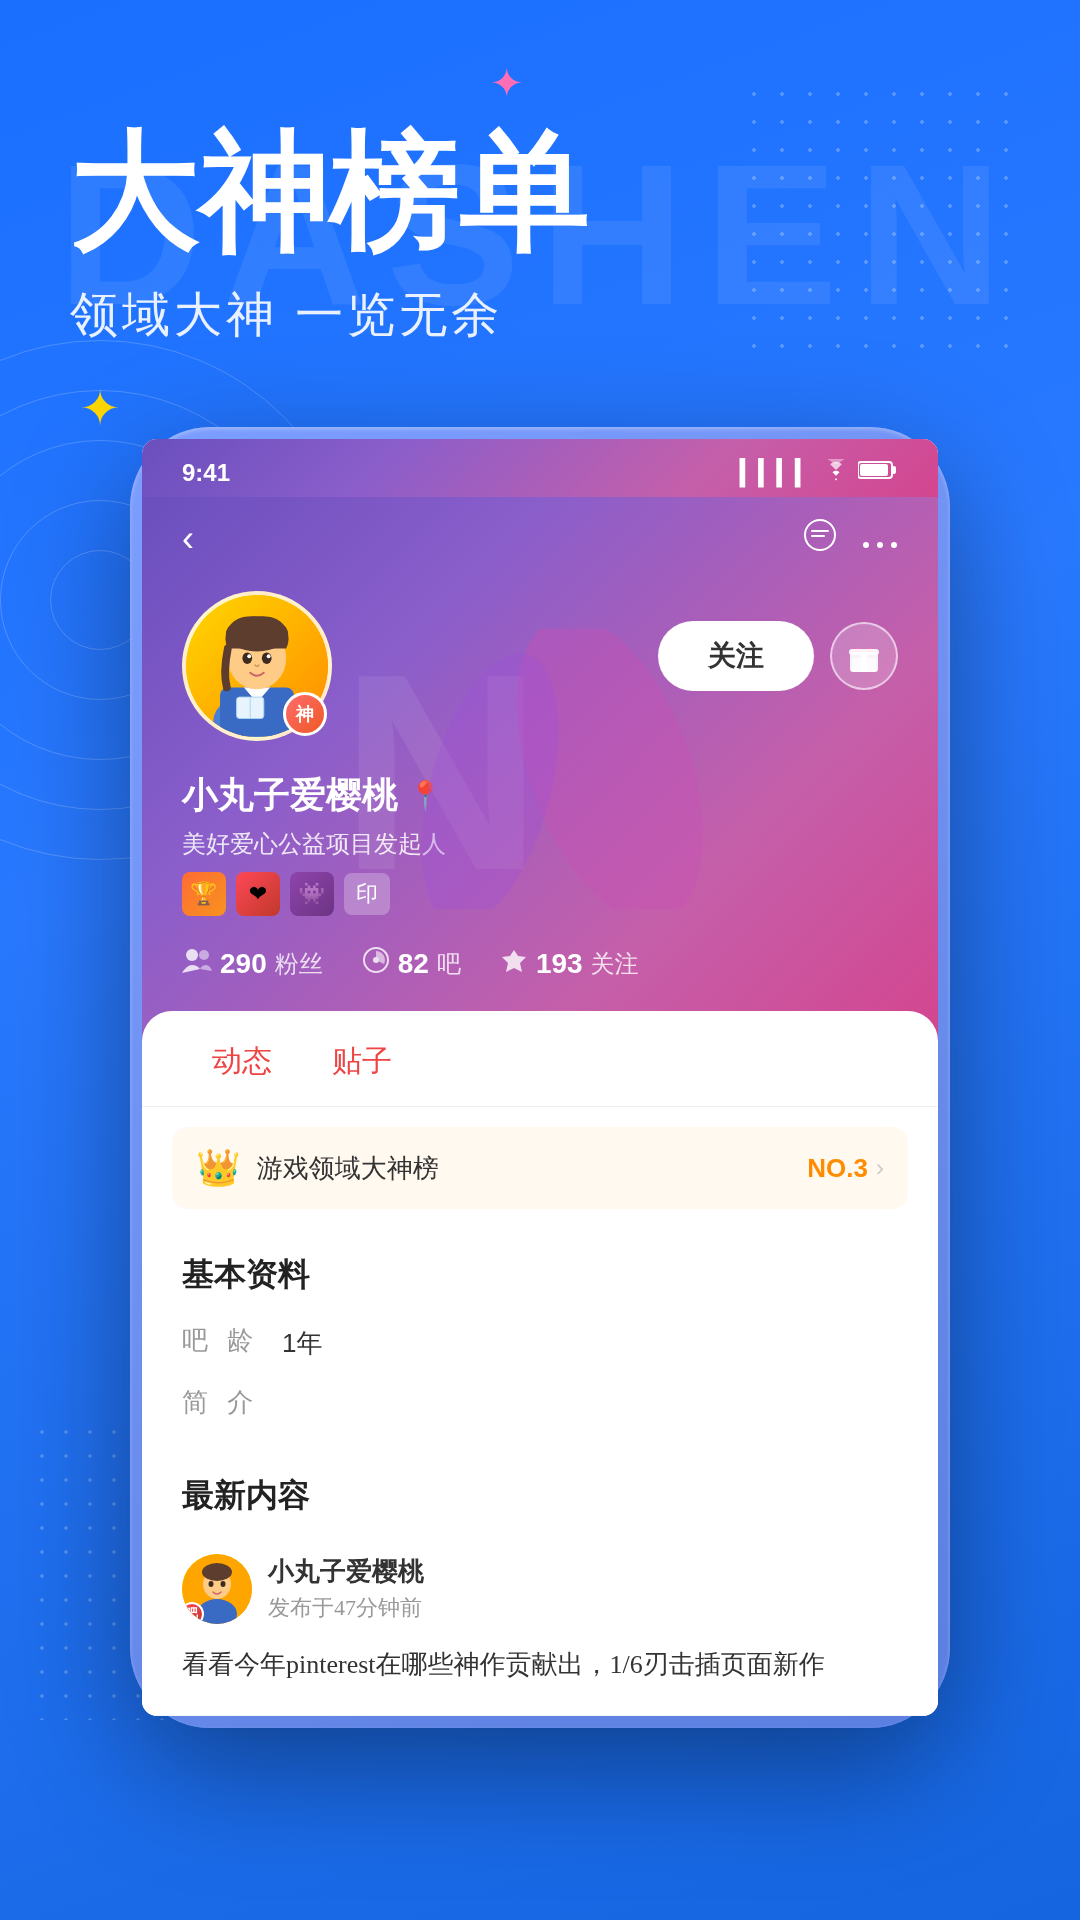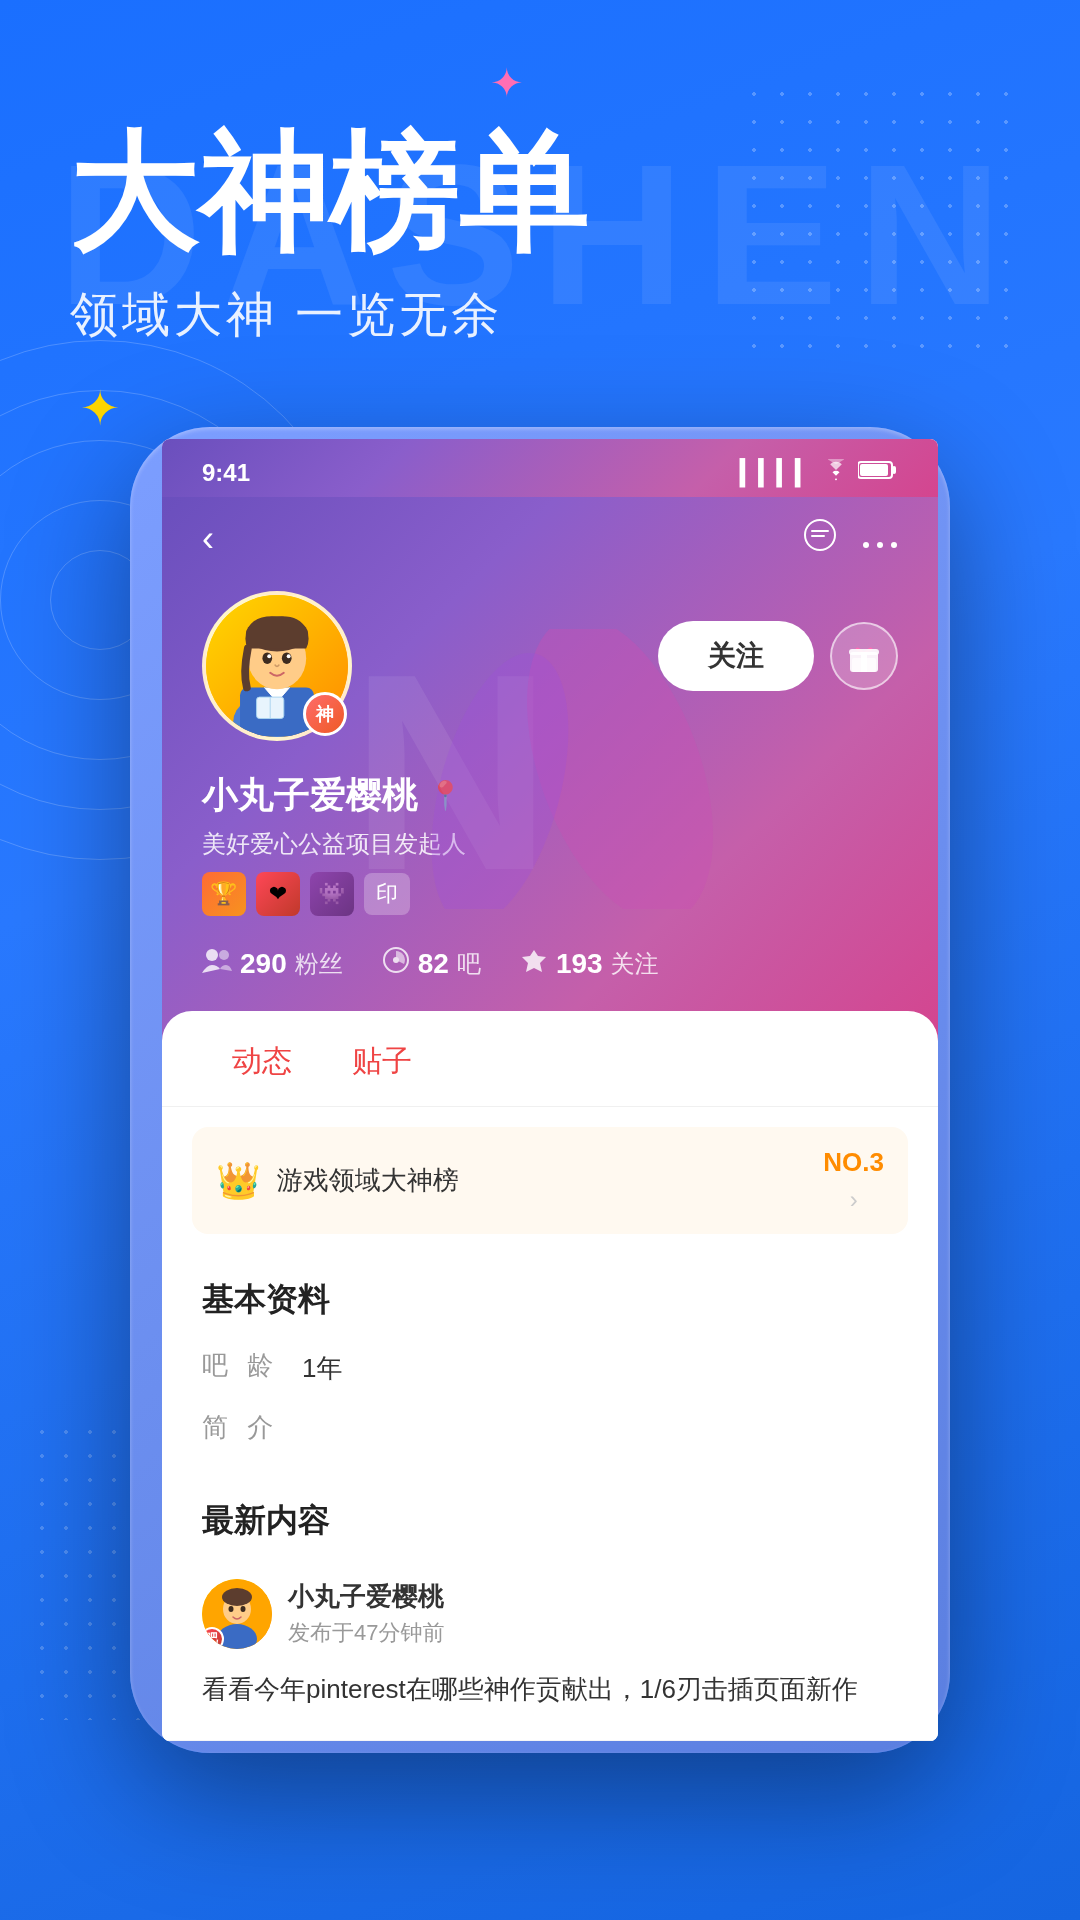--- a/index.html
+++ b/index.html
@@ -100,24 +100,23 @@
     .phone-mockup {
       background: linear-gradient(145deg, #7c9eff, #5b7fe0);
       border-radius: 80px;
       padding: 12px;
       box-shadow: 0 40px 120px rgba(0,0,0,0.4), inset 0 2px 4px rgba(255,255,255,0.3);
       position: relative;
     }
 
     .phone-inner {
       background: white;
-      border-radius: 8px;
+      border-radius: 15px;
       overflow: hidden;
       position: relative;
-      margin-left: 20px;
     }
 
     
     .phone-screen {
       background: white;
       min-height: 1250px;
     }
 
     
     .status-bar {
@@ -435,20 +434,21 @@
     .info-value {
       font-size: 26px;
       color: #333;
       flex: 1;
       line-height: 1.6;
     }
 
     
     .latest-section {
       padding-top: 20px;
+      font-family: Liberation Serif, serif;
     }
 
     .user-post-header {
       display: flex;
       align-items: center;
       gap: 16px;
       padding: 20px 40px 10px 40px;
     }
 
     .post-avatar {
@@ -703,21 +703,21 @@
           <div class="tabs-row">
             <div class="tab-item">动态</div>
             <div class="tab-item">贴子</div>
           </div>
 
           <div class="rank-banner">
             <div class="rank-left">
               <span class="crown-icon">👑</span>
               <span class="rank-title">游戏领域大神榜</span>
             </div>
-            <div style="display:flex;align-items:center;gap:8px;flex-direction:column;">
+            <div style="display:flex;align-items:center;gap:8px;">
               <span class="rank-number">NO.3</span>
               <span class="rank-arrow">›</span>
             </div>
           </div>
 
           <div class="section-title">基本资料</div>
 
 
 
           <div class="info-row">

